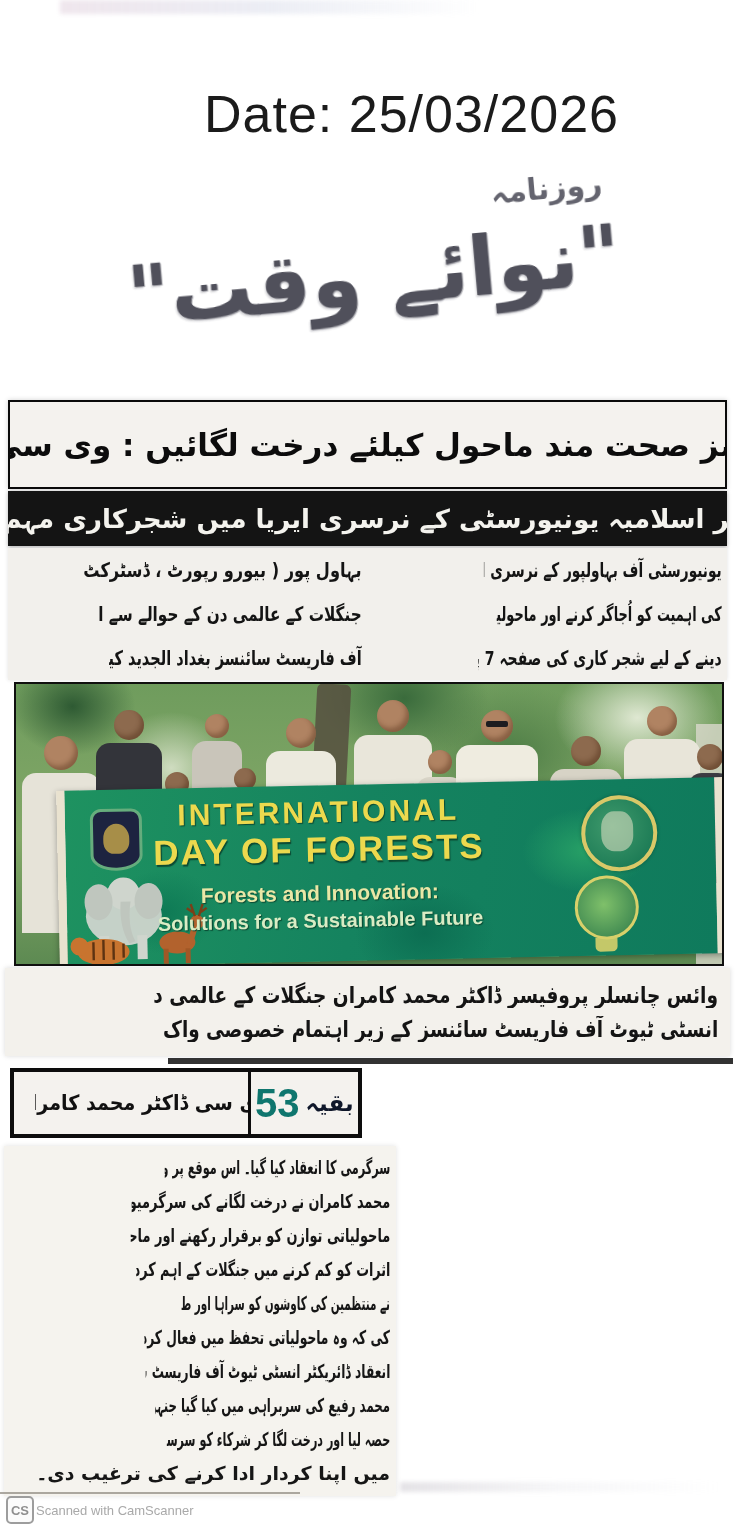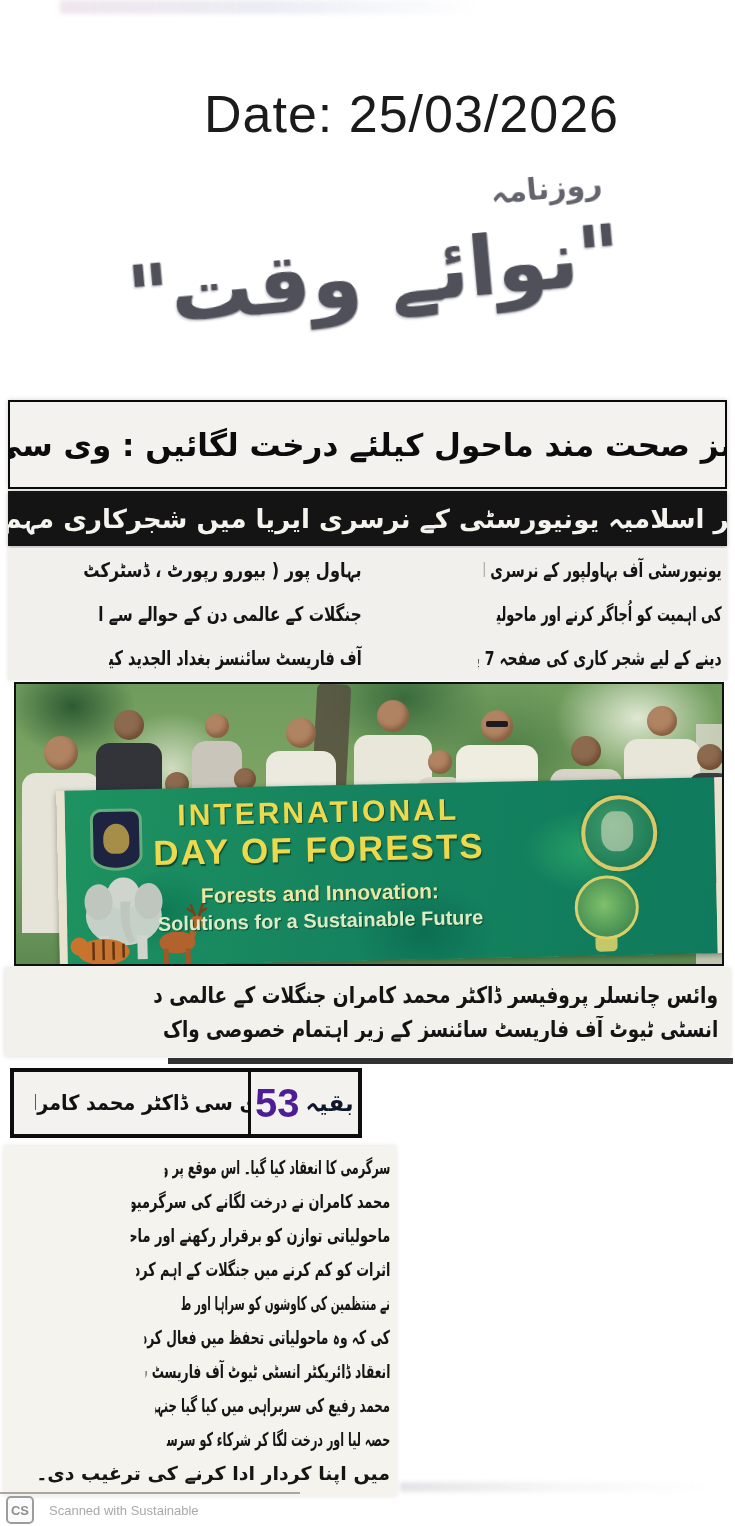--- a/index.html
+++ b/index.html
@@ -113,37 +113,37 @@
 
   
   #cont-box{left:10px;top:1068px;width:352px;height:70px;border:4px solid #0d0d0d;
     background:#f4f2ee;box-sizing:border-box;display:flex;flex-direction:row;}
   #cont-box-title{flex:1 1 auto;display:flex;align-items:center;justify-content:center;
     font-size:21px;font-weight:bold;color:#111;direction:rtl;white-space:nowrap;overflow:hidden;}
   #cont-box-divider{width:3px;background:#0d0d0d;}
   #cont-box-ref{width:128px;display:flex;align-items:center;justify-content:center;
     direction:rtl;gap:6px;}
   #cont-box-label{font-size:23px;font-weight:bold;color:#0f172a;}
-  #cont-box-number{font-family:"Liberation Sans",sans-serif;font-size:40px;font-weight:bold;color:#4c1d95;}
+  #cont-box-number{font-family:"Liberation Sans",sans-serif;font-size:40px;font-weight:bold;color:#0f766e;}
 
   
   #cont-text{left:4px;top:1146px;width:392px;background:#f5f3ee;padding:4px 6px 6px;
     box-sizing:border-box;box-shadow:0 0 5px rgba(0,0,0,.12);direction:rtl;}
   .cont-line{height:34px;line-height:34px;font-size:19px;color:#161616;font-weight:600;
     white-space:nowrap;overflow:hidden;text-align:justify;text-align-last:justify;}
   .cont-line.last{text-align-last:right;}
   .cont-line.last span{border-bottom:2px solid #22201c;padding-bottom:18px;}
 
   #end-rule{left:0px;top:1492px;width:300px;height:2px;background:#98948b;opacity:.8;}
   #shadow-strip{left:400px;top:1482px;width:320px;height:10px;
     background:linear-gradient(90deg,rgba(180,175,185,.35),rgba(200,200,210,.15),rgba(255,255,255,0));
     filter:blur(2px);}
 
   
-  #watermark{left:6px;top:1496px;display:flex;align-items:center;gap:15px;}
+  #watermark{left:6px;top:1496px;display:flex;align-items:center;gap:2px;}
   #cs-badge{width:24px;height:24px;border:2px solid #9d9d9d;border-radius:5px;
     color:#8f8f8f;font-family:"Liberation Sans",sans-serif;font-size:13px;font-weight:bold;
     display:flex;align-items:center;justify-content:center;background:#fbfbfb;}
   #cs-text{font-family:"Liberation Sans",sans-serif;font-size:13px;color:#a9a9a9;}
 </style>
 </head>
 <body>
 
 <div id="top-smudge" class="abs"></div>
 
@@ -295,14 +295,14 @@
   <div class="cont-line urdu" style="transform-origin: right center; transform: scaleX(0.617886);">محمد رفیع کی سربراہی میں کیا گیا جنہوں نے شجرکاری مہم میں</div>
   <div class="cont-line urdu" style="transform-origin: right center; transform: scaleX(0.587326);">حصہ لیا اور درخت لگا کر شرکاء کو سرسبز اور صحت مند ماحول بنانے</div>
   <div class="cont-line urdu last"><span>میں اپنا کردار ادا کرنے کی ترغیب دی۔</span></div>
 </div>
 
 <div id="end-rule" class="abs"></div>
 <div id="shadow-strip" class="abs"></div>
 
 <div id="watermark" class="abs">
   <div id="cs-badge">CS</div>
-  <div id="cs-text">Scanned with Sustainable</div>
+  <div id="cs-text">Scanned with CamScanner</div>
 </div>
 
 </body></html>

